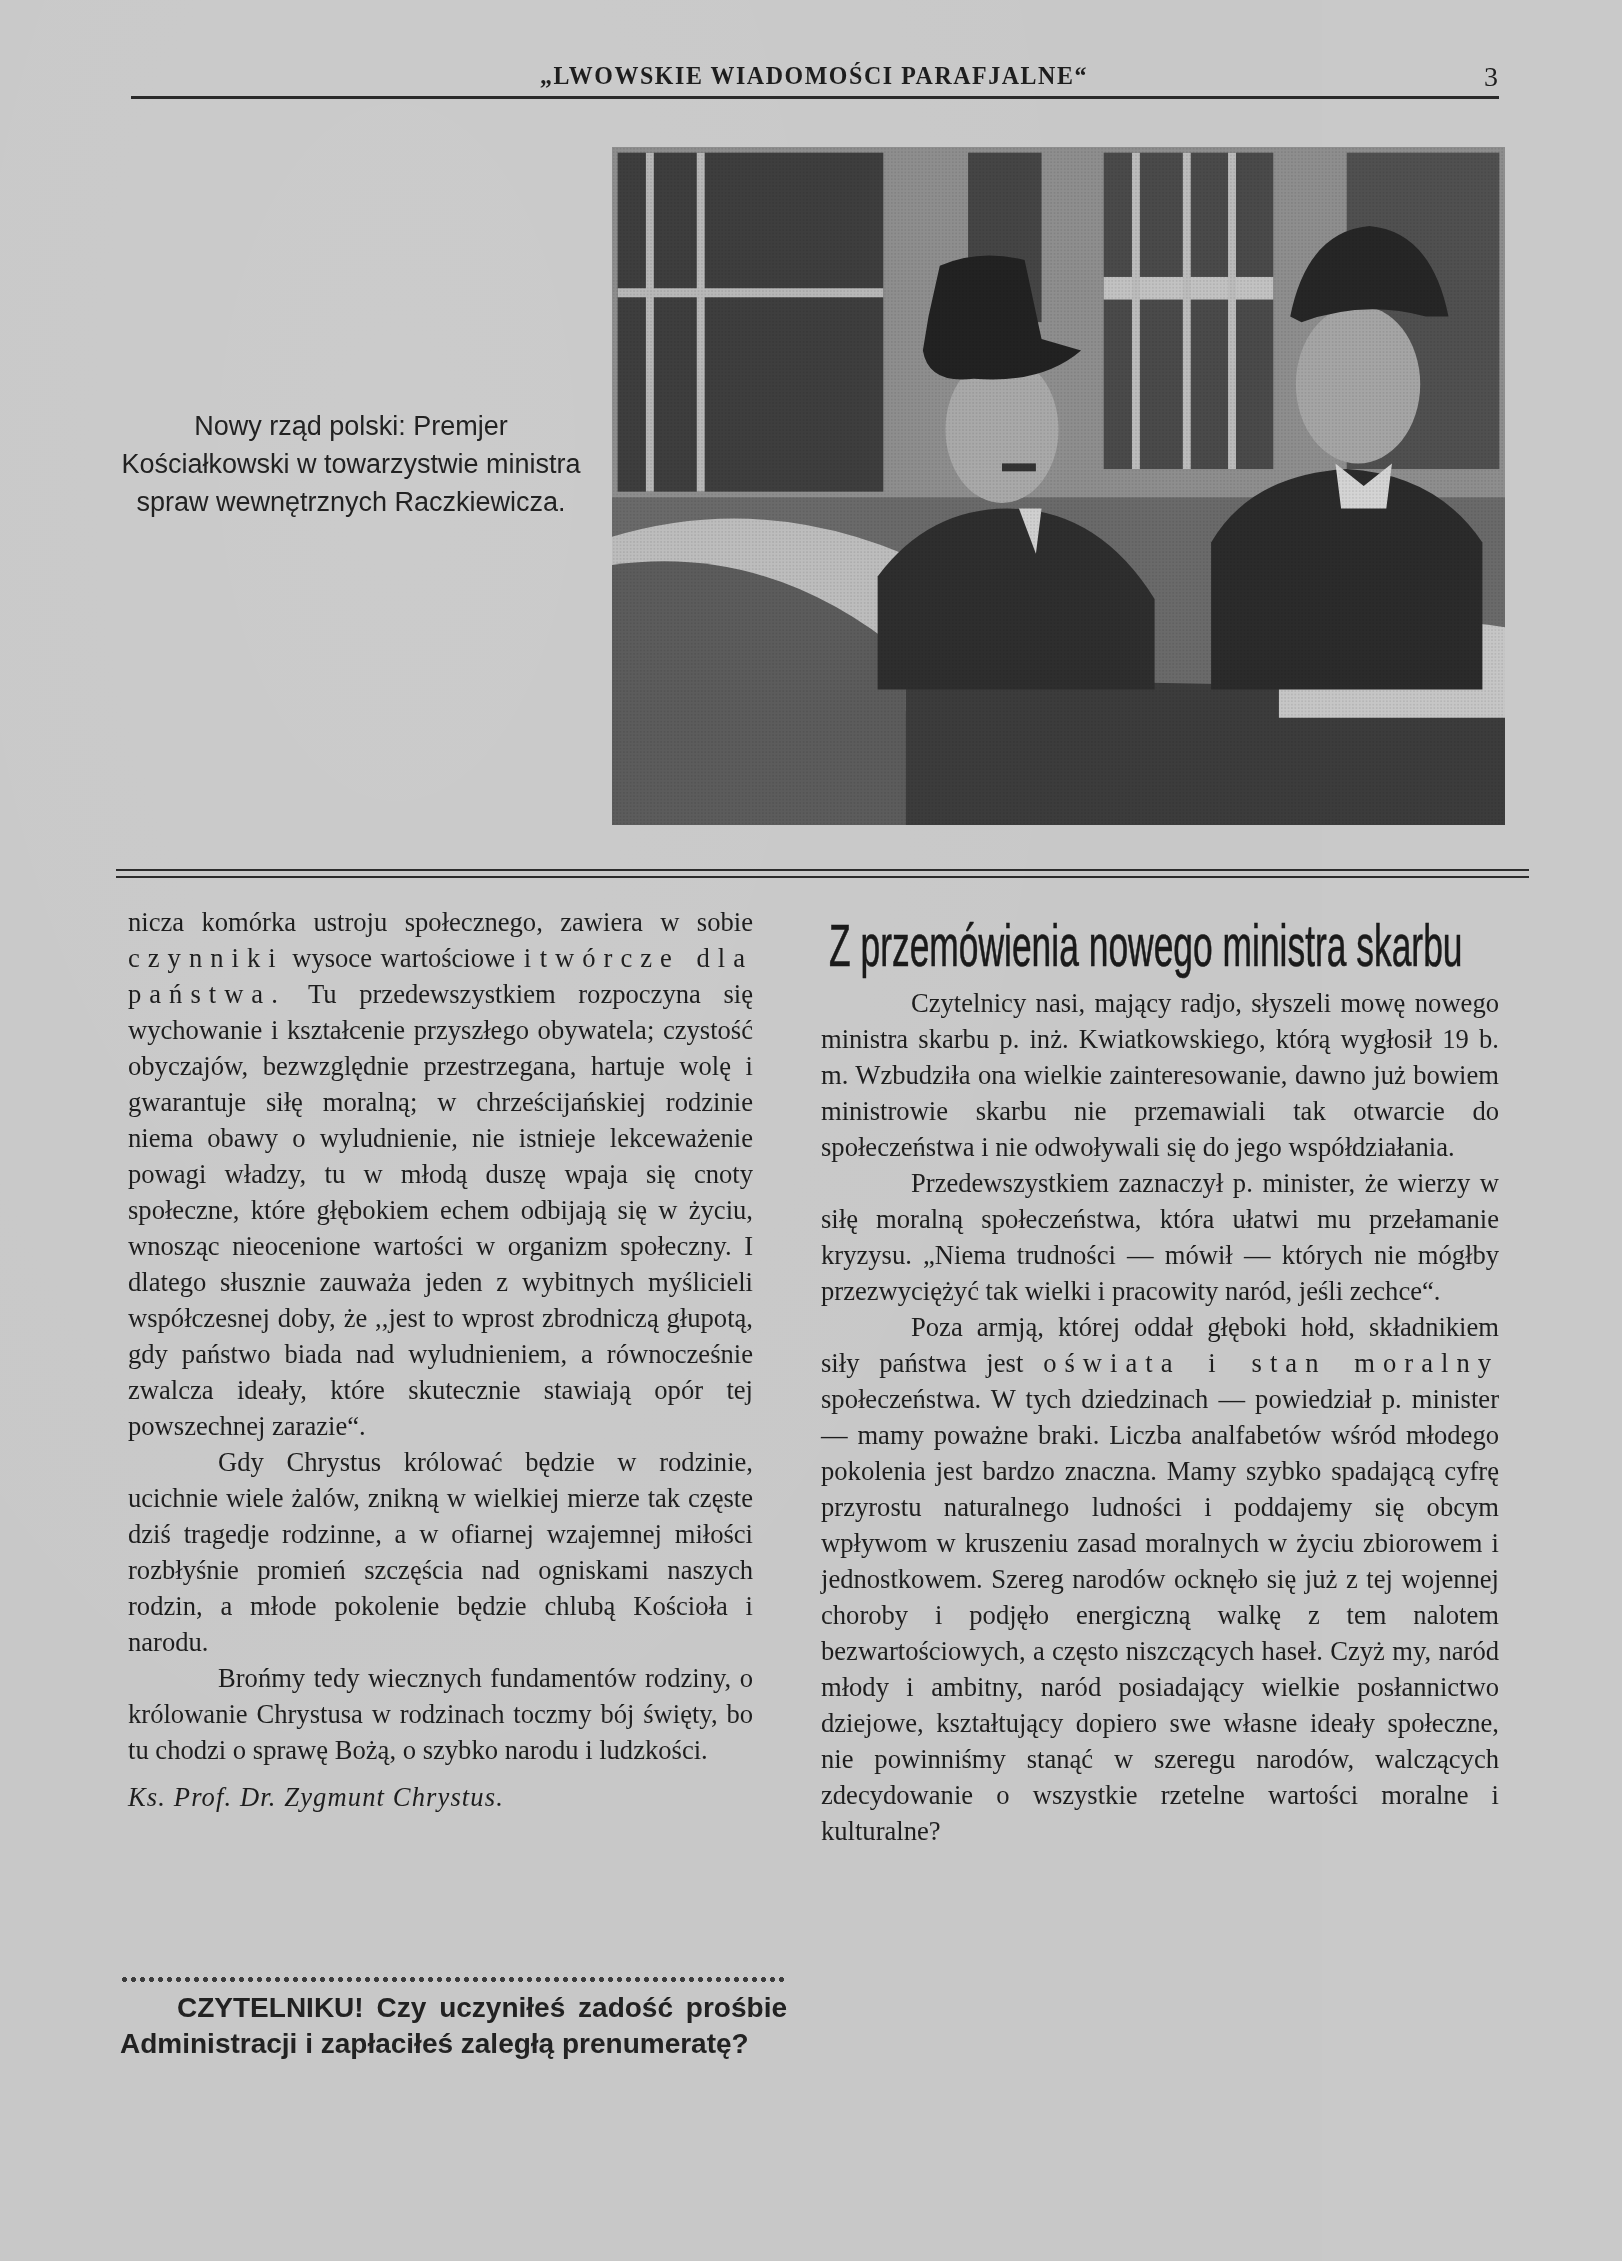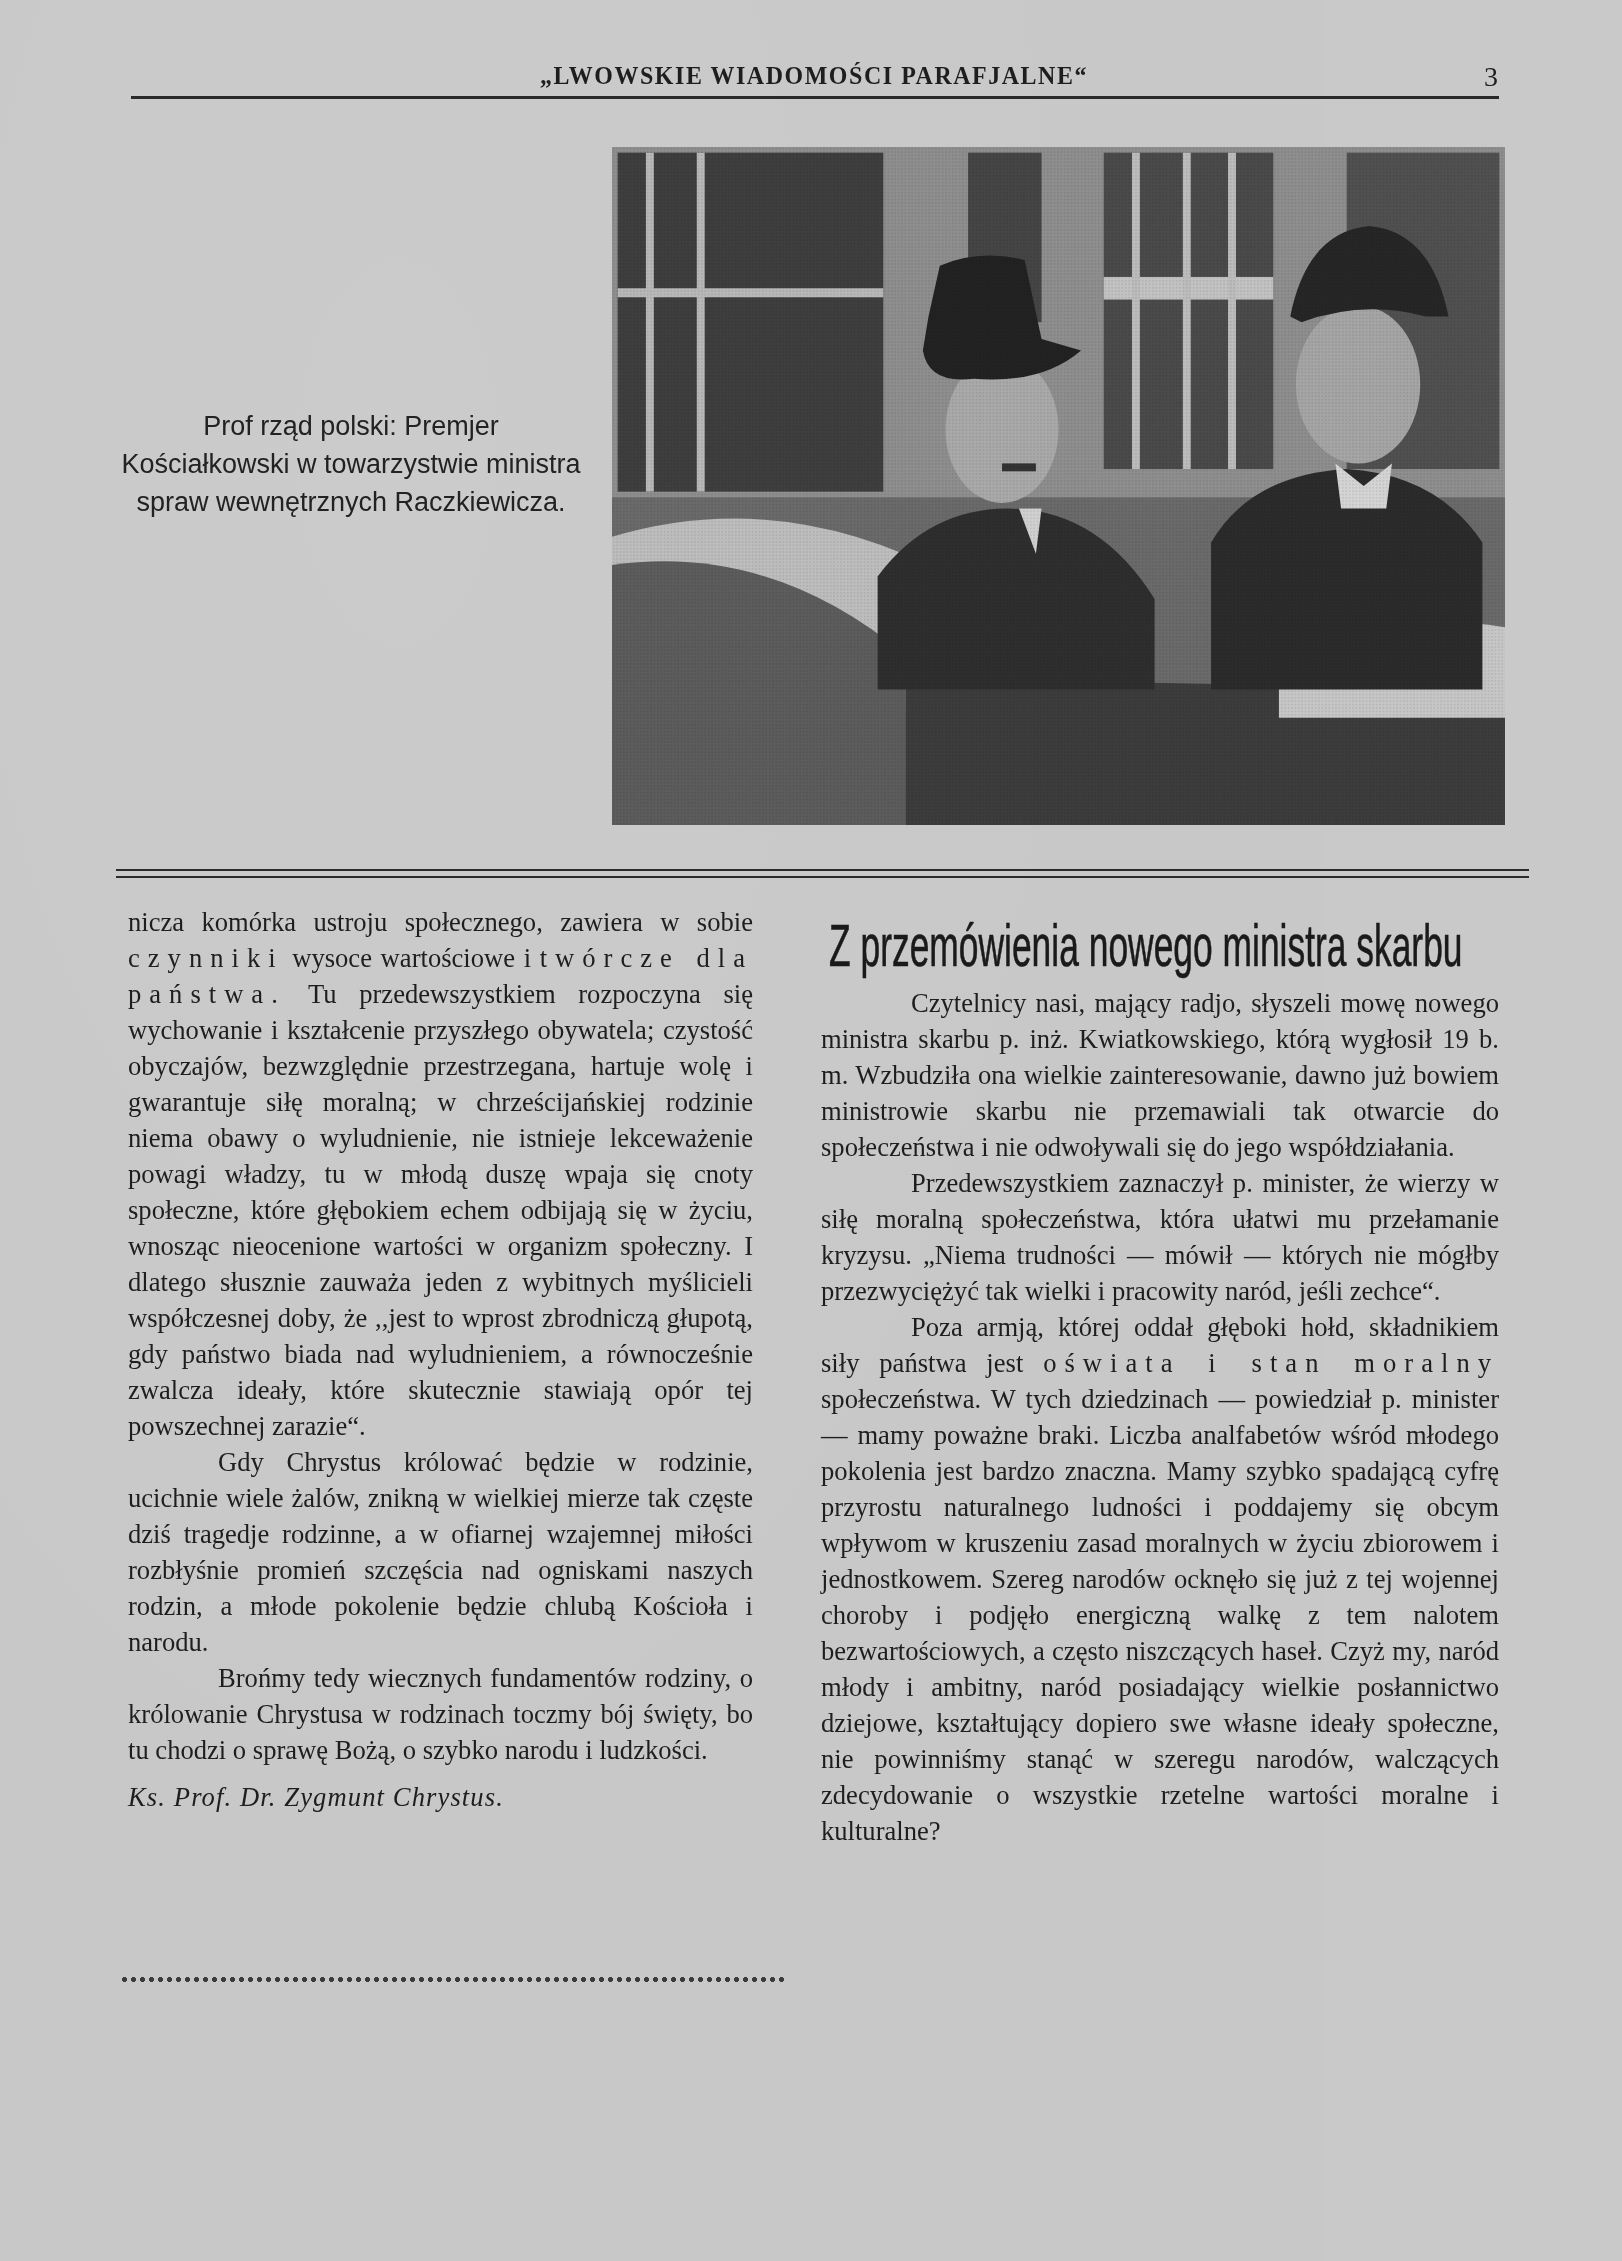--- a/index.html
+++ b/index.html
@@ -99,21 +99,21 @@
 <body>
 
 <div class="page">
 
   <div class="running-header">
     <div class="running-title">„LWOWSKIE WIADOMOŚCI PARAFJALNE“</div>
     <div class="page-number">3</div>
   </div>
   <div class="header-rule"></div>
 
-  <div class="caption">Prof rząd polski: Premjer Kościałkowski w towarzystwie ministra spraw wewnętrznych Raczkiewicza.</div>
+  <div class="caption">Nowy rząd polski: Premjer Kościałkowski w towarzystwie ministra spraw wewnętrznych Raczkiewicza.</div>
 
   <div class="photo">
     <svg viewBox="0 0 1580 1200" preserveAspectRatio="none">
       <defs>
         <pattern id="ht" width="6" height="6" patternUnits="userSpaceOnUse">
           <rect width="6" height="6" fill="rgba(0,0,0,0)"></rect>
           <circle cx="3" cy="3" r="1.2" fill="rgba(0,0,0,0.18)"></circle>
         </pattern>
       </defs>
       <rect width="1580" height="1200" fill="#6a6a6a"></rect>
@@ -159,20 +159,23 @@
     <p>
       <span>nicza komórka ustroju społecznego, zawiera w sobie </span><span class="spaced">czynniki</span><span> wysoce wartościowe i </span><span class="spaced">twórcze dla państwa.</span><span> Tu przedewszystkiem rozpoczyna się wychowanie i kształcenie przyszłego obywatela; czystość obyczajów, bezwzględnie przestrzegana, hartuje wolę i gwarantuje siłę moralną; w chrześcijańskiej rodzinie niema obawy o wyludnienie, nie istnieje lekceważenie powagi władzy, tu w młodą duszę wpaja się cnoty społeczne, które głębokiem echem odbijają się w życiu, wnosząc nieocenione wartości w organizm społeczny. I dlatego słusznie zauważa jeden z wybitnych myślicieli współczesnej doby, że ,,jest to wprost zbrodniczą głupotą, gdy państwo biada nad wyludnieniem, a równocześnie zwalcza ideały, które skutecznie stawiają opór tej powszechnej zarazie“.</span>
     </p>
     <p class="indent">Gdy Chrystus królować będzie w rodzinie, ucichnie wiele żalów, znikną w wielkiej mierze tak częste dziś tragedje rodzinne, a w ofiarnej wzajemnej miłości rozbłyśnie promień szczęścia nad ogniskami naszych rodzin, a młode pokolenie będzie chlubą Kościoła i narodu.</p>
     <p class="indent">Brońmy tedy wiecznych fundamentów rodziny, o królowanie Chrystusa w rodzinach toczmy bój święty, bo tu chodzi o sprawę Bożą, o szybko narodu i ludzkości.</p>
     <p class="signature">Ks. Prof. Dr. Zygmunt Chrystus.</p>
   </div>
 
   <div class="ornament-rule"></div>
 
+  <div class="notice">
+    <span class="lead">CZYTELNIKU!</span><span> Czy uczyniłeś zadość prośbie Administracji i zapłaciłeś zaległą prenumeratę?</span>
+  </div>
 
   <div class="col col-right">
     <div class="article-title">Z przemówienia nowego ministra skarbu</div>
     <p class="indent">Czytelnicy nasi, mający radjo, słyszeli mowę nowego ministra skarbu p. inż. Kwiatkowskiego, którą wygłosił 19 b. m. Wzbudziła ona wielkie zainteresowanie, dawno już bowiem ministrowie skarbu nie przemawiali tak otwarcie do społeczeństwa i nie odwoływali się do jego współdziałania.</p>
     <p class="indent">Przedewszystkiem zaznaczył p. minister, że wierzy w siłę moralną społeczeństwa, która ułatwi mu przełamanie kryzysu. „Niema trudności — mówił — których nie mógłby przezwyciężyć tak wielki i pracowity naród, jeśli zechce“.</p>
     <p class="indent">
       <span>Poza armją, której oddał głęboki hołd, składnikiem siły państwa jest </span><span class="spaced">oświata i stan moralny</span><span> społeczeństwa. W tych dziedzinach — powiedział p. minister — mamy poważne braki. Liczba analfabetów wśród młodego pokolenia jest bardzo znaczna. Mamy szybko spadającą cyfrę przyrostu naturalnego ludności i poddajemy się obcym wpływom w kruszeniu zasad moralnych w życiu zbiorowem i jednostkowem. Szereg narodów ocknęło się już z tej wojennej choroby i podjęło energiczną walkę z tem nalotem bezwartościowych, a często niszczących haseł. Czyż my, naród młody i ambitny, naród posiadający wielkie posłannictwo dziejowe, kształtujący dopiero swe własne ideały społeczne, nie powinniśmy stanąć w szeregu narodów, walczących zdecydowanie o wszystkie rzetelne wartości moralne i kulturalne?</span>
     </p>
   </div>
 

